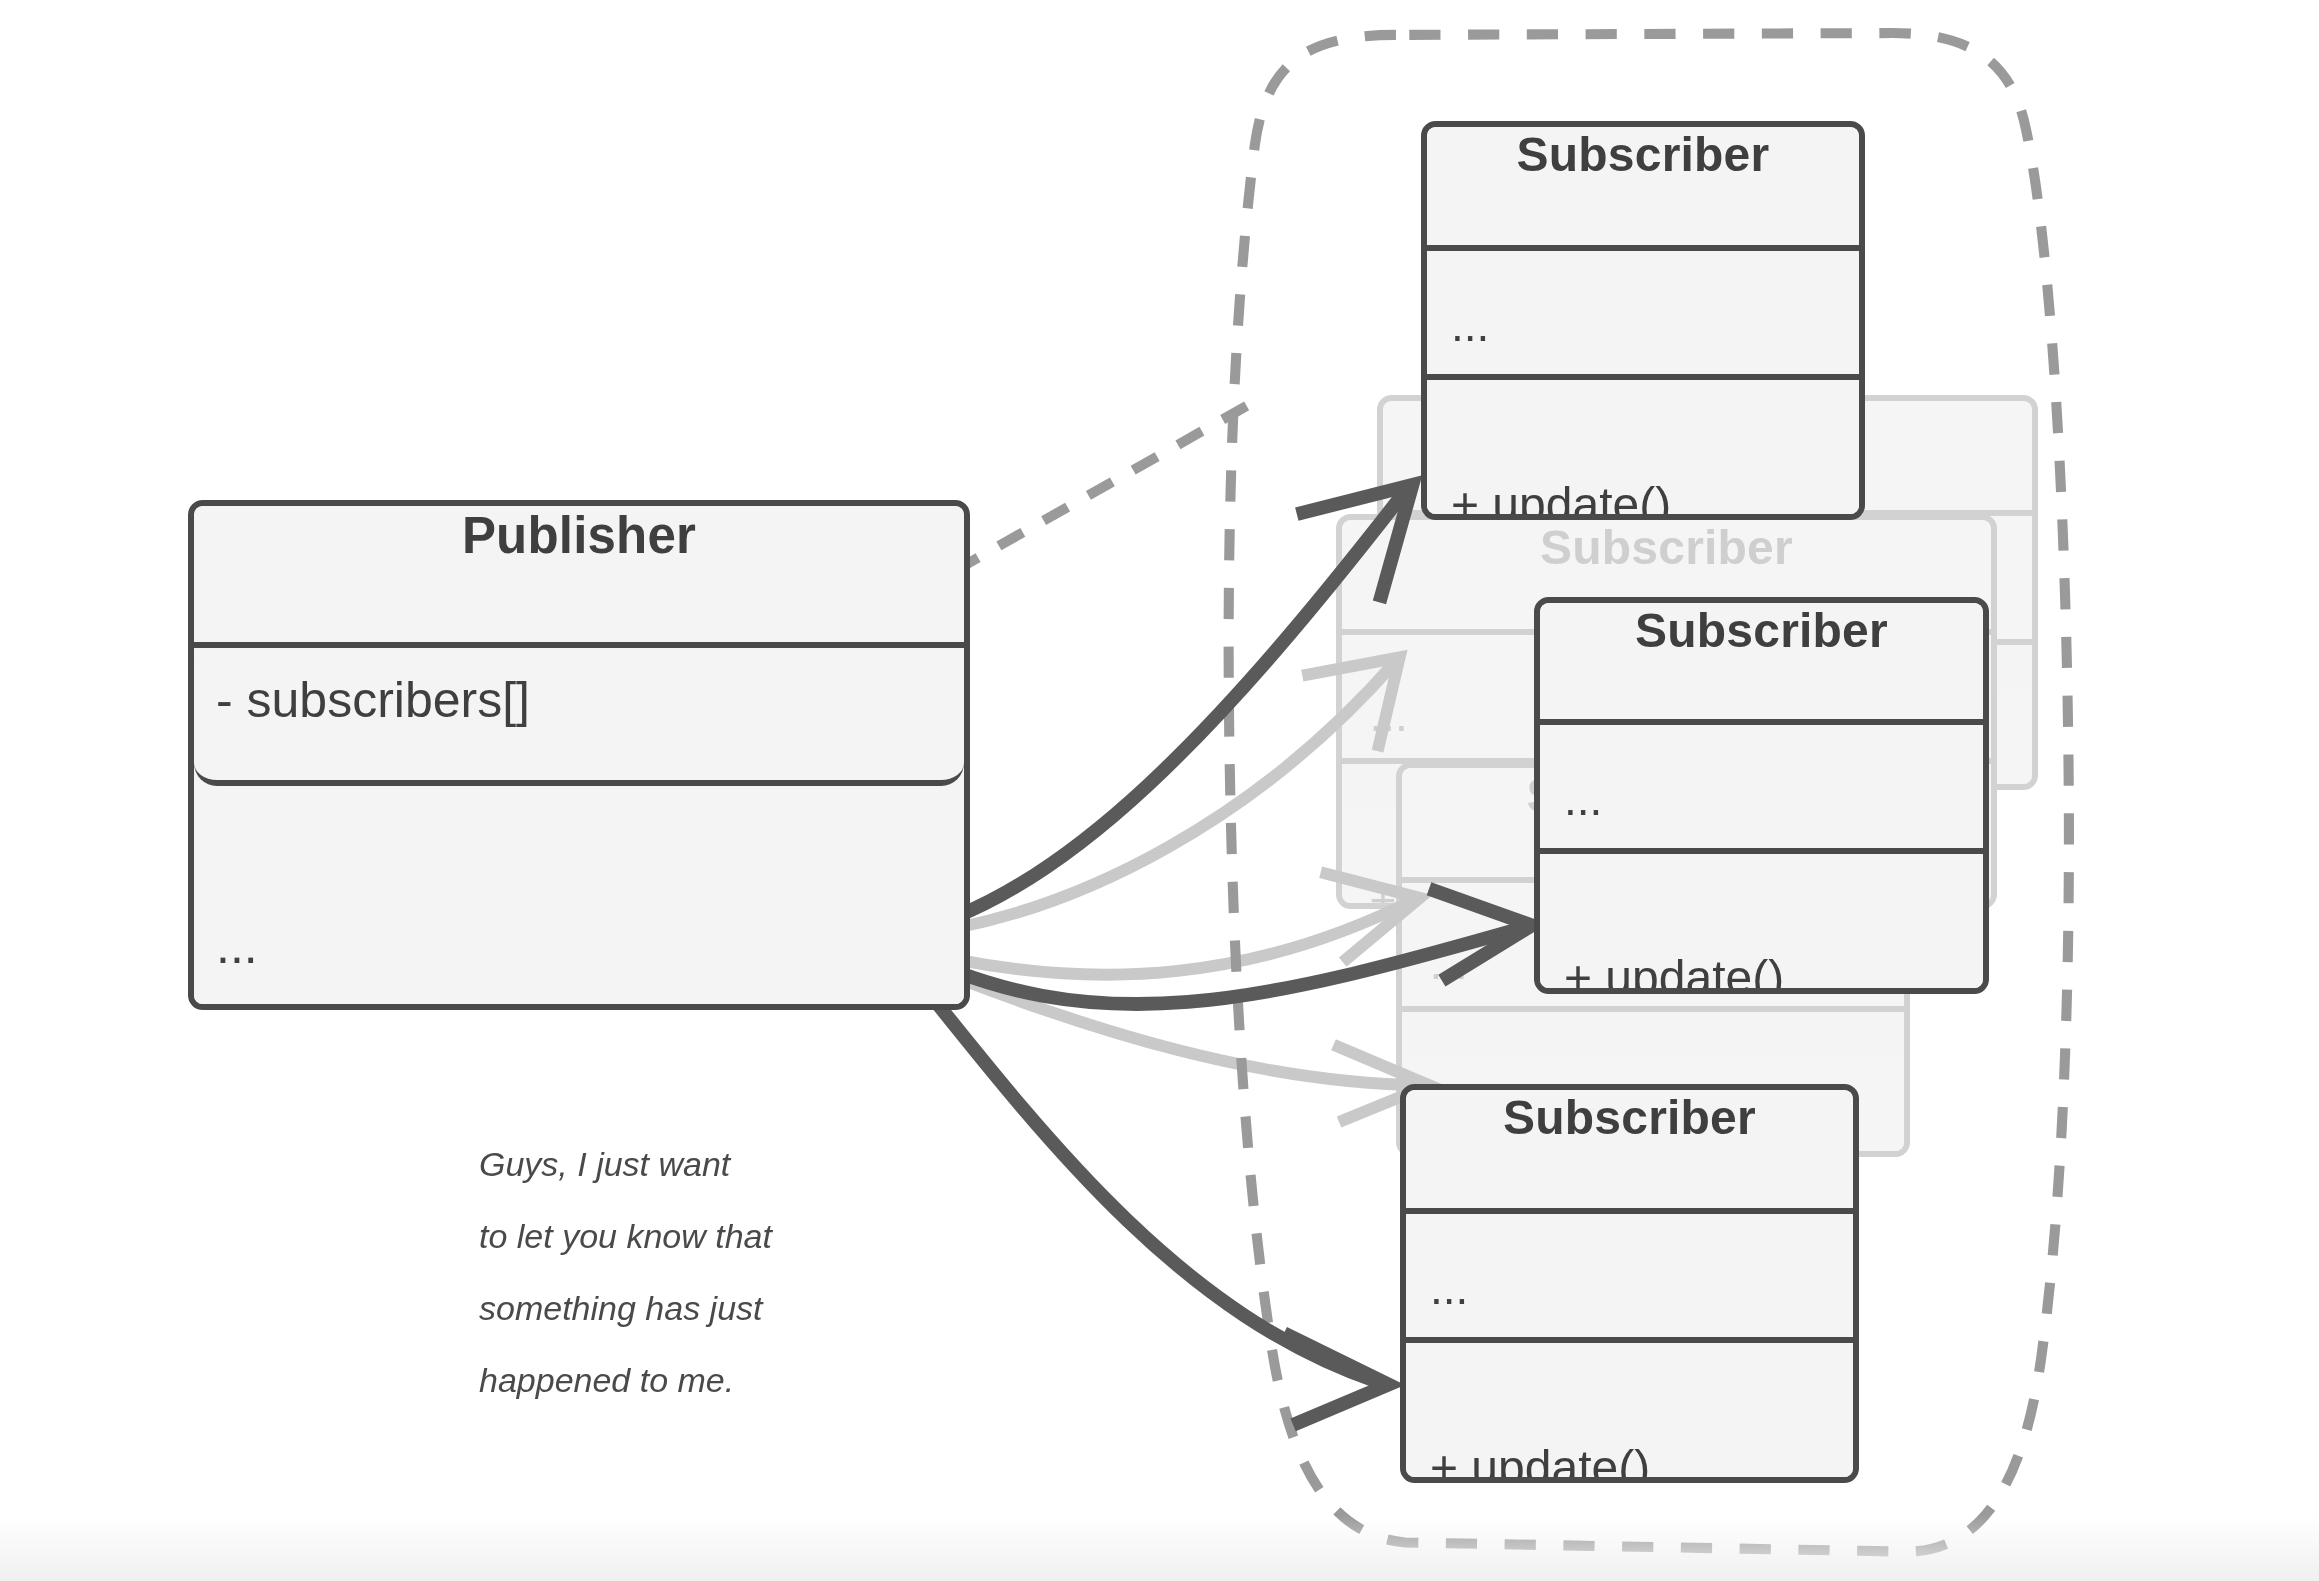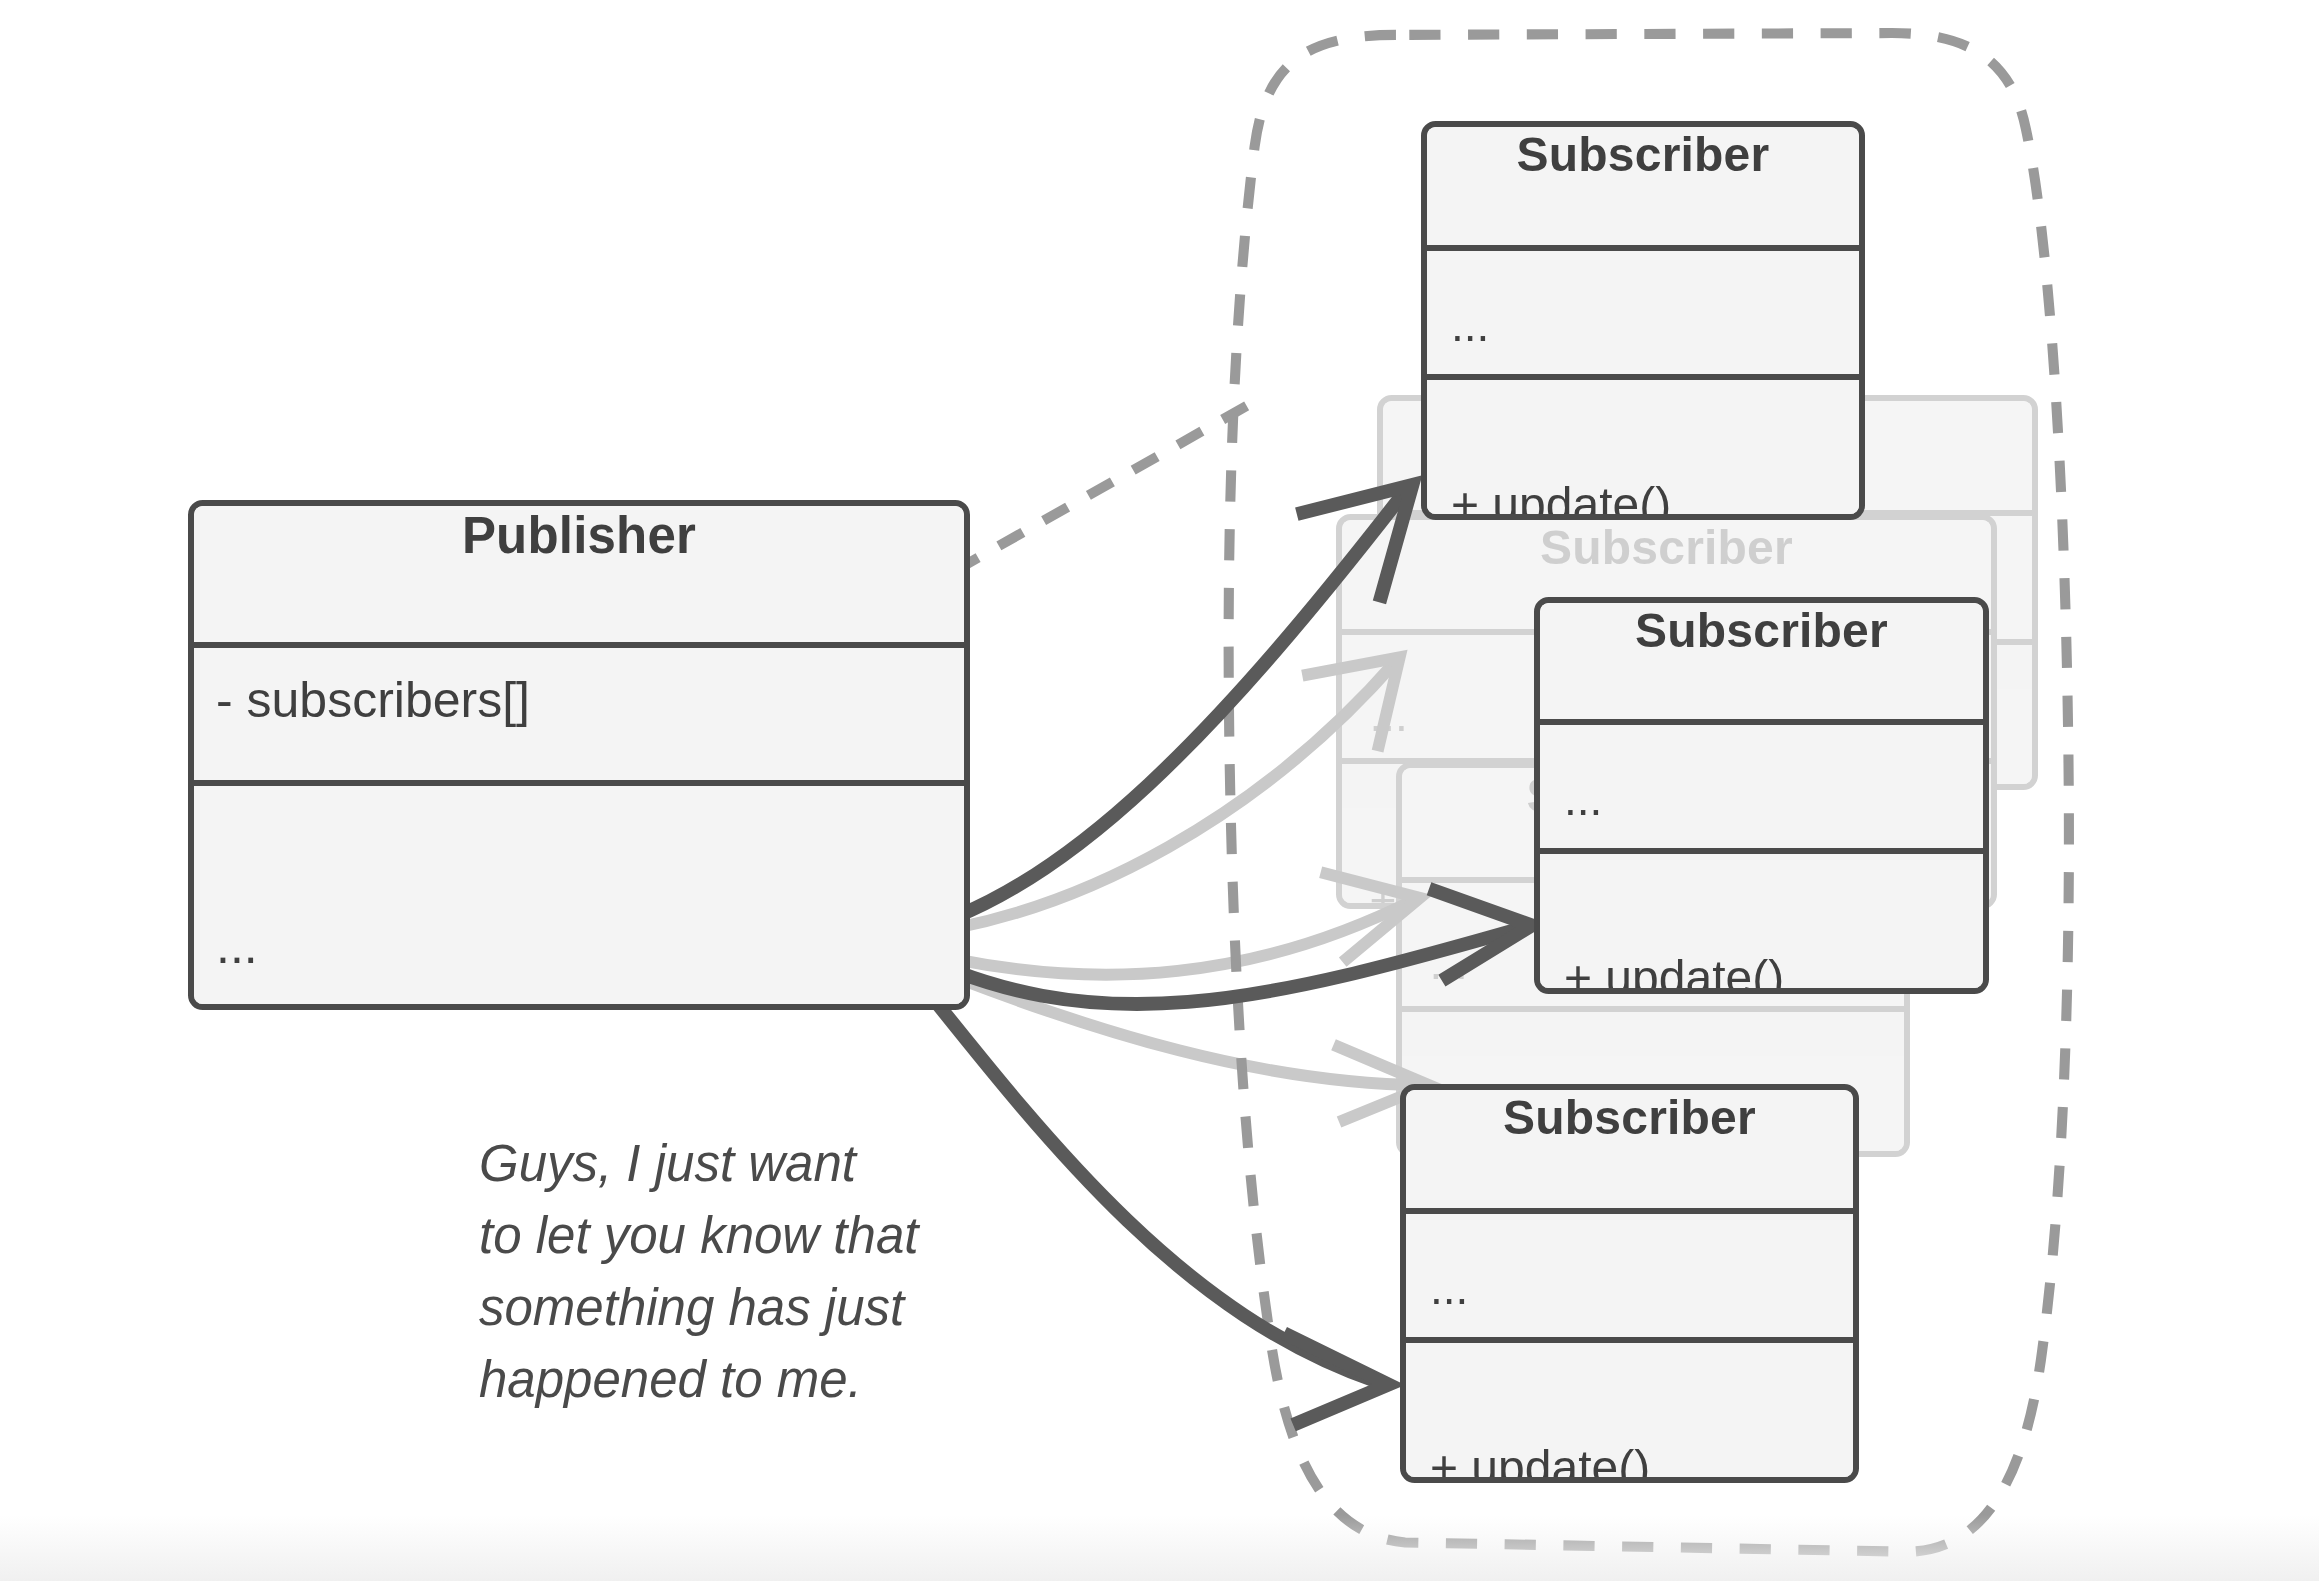--- a/index.html
+++ b/index.html
@@ -47,21 +47,21 @@
   }
   .ghost .row{border-bottom-color:#d2d2d2;color:#cfcfcf;background:#f5f5f5;}
 
   .solid{z-index:6;}
 
   
   #caption{
     position:absolute;
     color:#4a4a4a;
     font-style:italic;
-    font-size:51px;
+    font-size:34px;
     line-height:72px;
     white-space:pre-line;
     z-index:7;
   }
 
   
   svg.layer{position:absolute;left:0;top:0;width:2320px;height:1581px;overflow:visible;}
   #arrows-under{z-index:2;}
   #arrows-over{z-index:5;}
   #dashes{z-index:3;}
@@ -159,21 +159,21 @@
 
       <path d="M 978 1040 C 1130 1230 1280 1430 1500 1505"></path>
       <path d="M 1398 1452 L 1512 1508 L 1408 1552"></path>
     </g>
   </svg>
 
   <div class="uml solid" style="left:188px;top:500px;width:782px;height:510px;">
     <div class="row title" style="height:142px;font-size:51px;">
       <span class="txt">Publisher</span>
     </div>
-    <div class="row body" style="height:138px;padding:0 0 27.5px 22px;font-size:50px;align-items:center;">
+    <div class="row body" style="height:138px;padding:0 0 27.5px 22px;font-size:50px;align-items:center;border-radius:23px;">
       <span class="txt">- subscribers[]</span>
     </div>
     <div class="row" style="height:217px;padding:16.5px 0 0 22px;font-size:50px;flex-direction:column;align-items:flex-start;justify-content:center;">
       <span class="txt" style="line-height:57px;">...</span>
     </div>
   </div>
 
   <div class="uml solid" style="left:1421px;top:121px;width:444px;height:399px;">
     <div class="row title" style="height:124px;font-size:48px;">
       <span class="txt">Subscriber</span>

